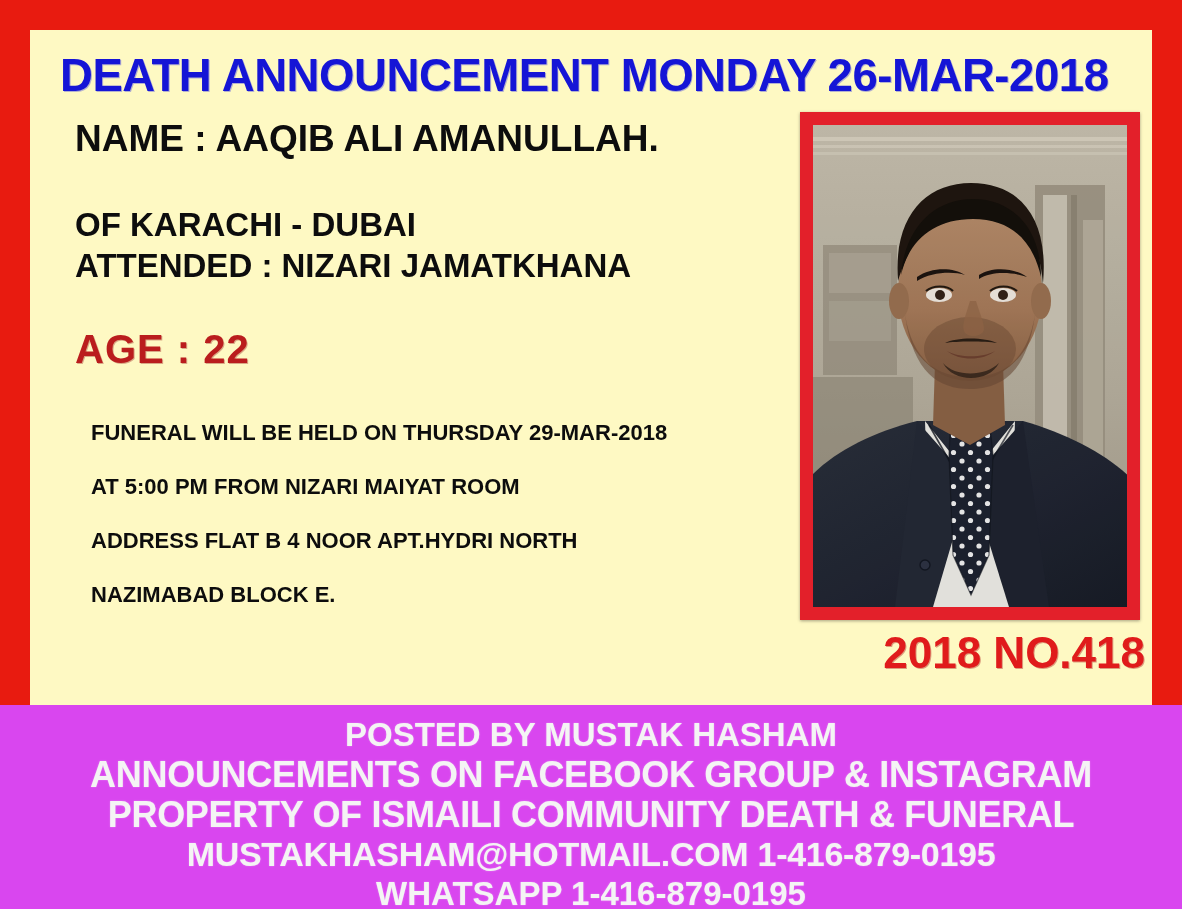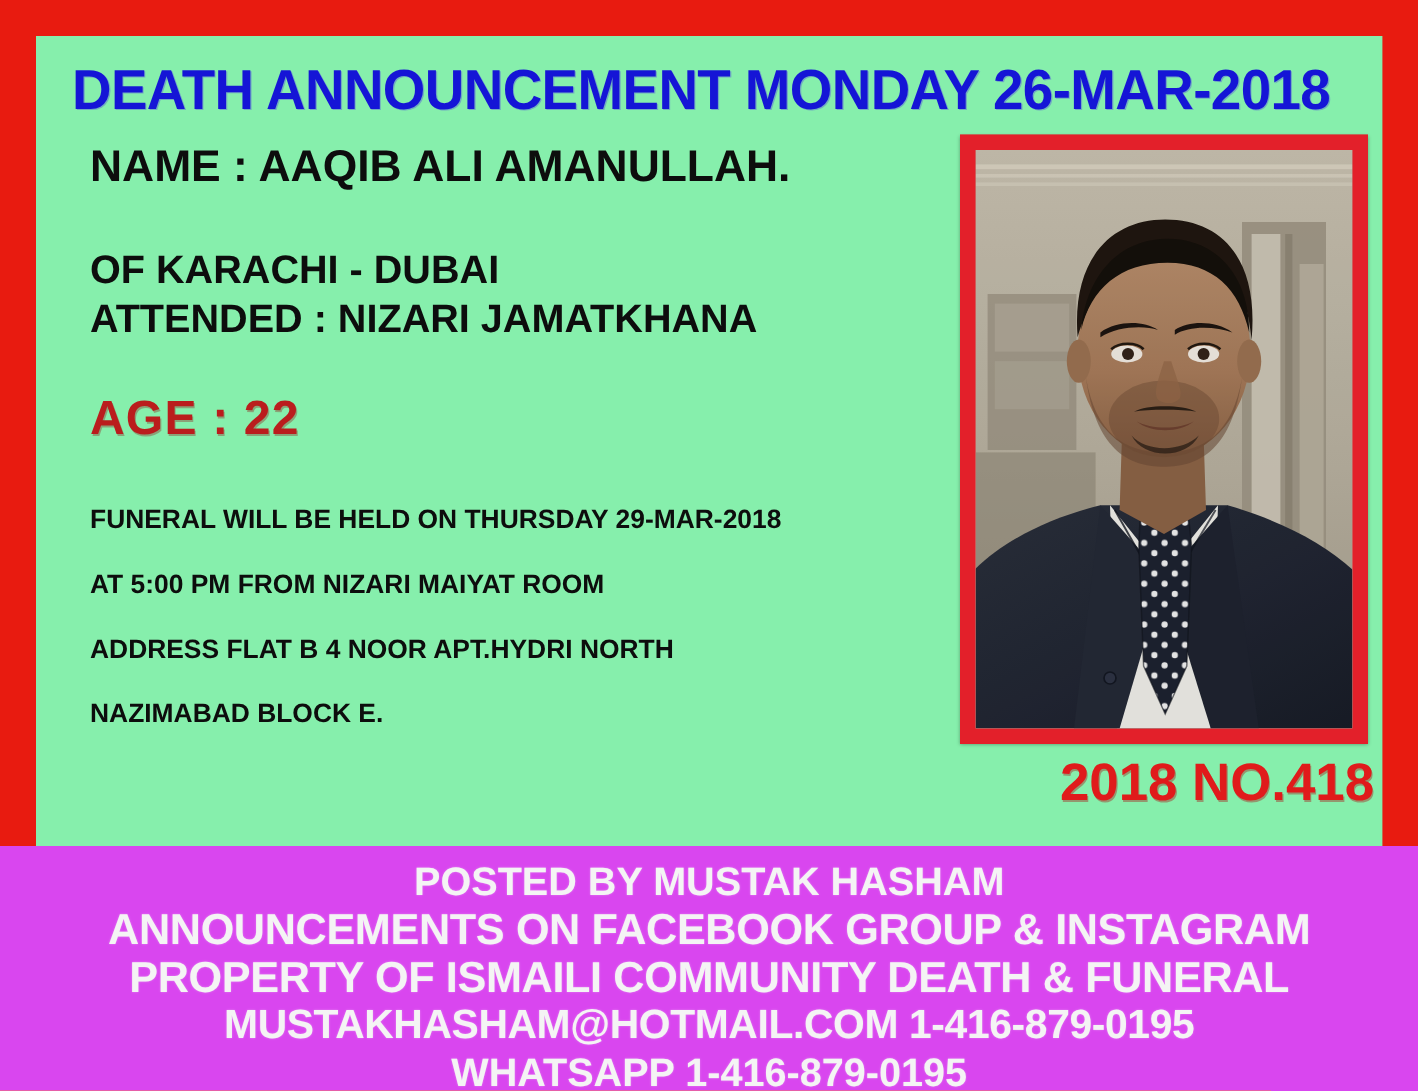--- a/index.html
+++ b/index.html
@@ -19,21 +19,21 @@
     overflow: hidden;
   }
 
   
   .card {
     position: absolute;
     left: 30px;
     top: 30px;
     width: 1122px;
     height: 675px;
-    background: #86efac;
+    background: #fef9c3;
     overflow: hidden;
   }
 
   
   .title {
     position: absolute;
     left: 30px;
     top: 20px;
     width: 1070px;
     font-size: 47px;
@@ -89,20 +89,21 @@
   .details {
     margin-top: 48px;
   }
   .detail-line {
     font-size: 22px;
     line-height: 26px;
     font-weight: bold;
     color: #0d0d0d;
     margin-bottom: 28px;
     white-space: nowrap;
+    margin-left: 16px;
   }
   .detail-line:last-child { margin-bottom: 0; }
 
   
   .photo-frame {
     position: absolute;
     left: 770px;
     top: 82px;
     width: 340px;
     height: 508px;

